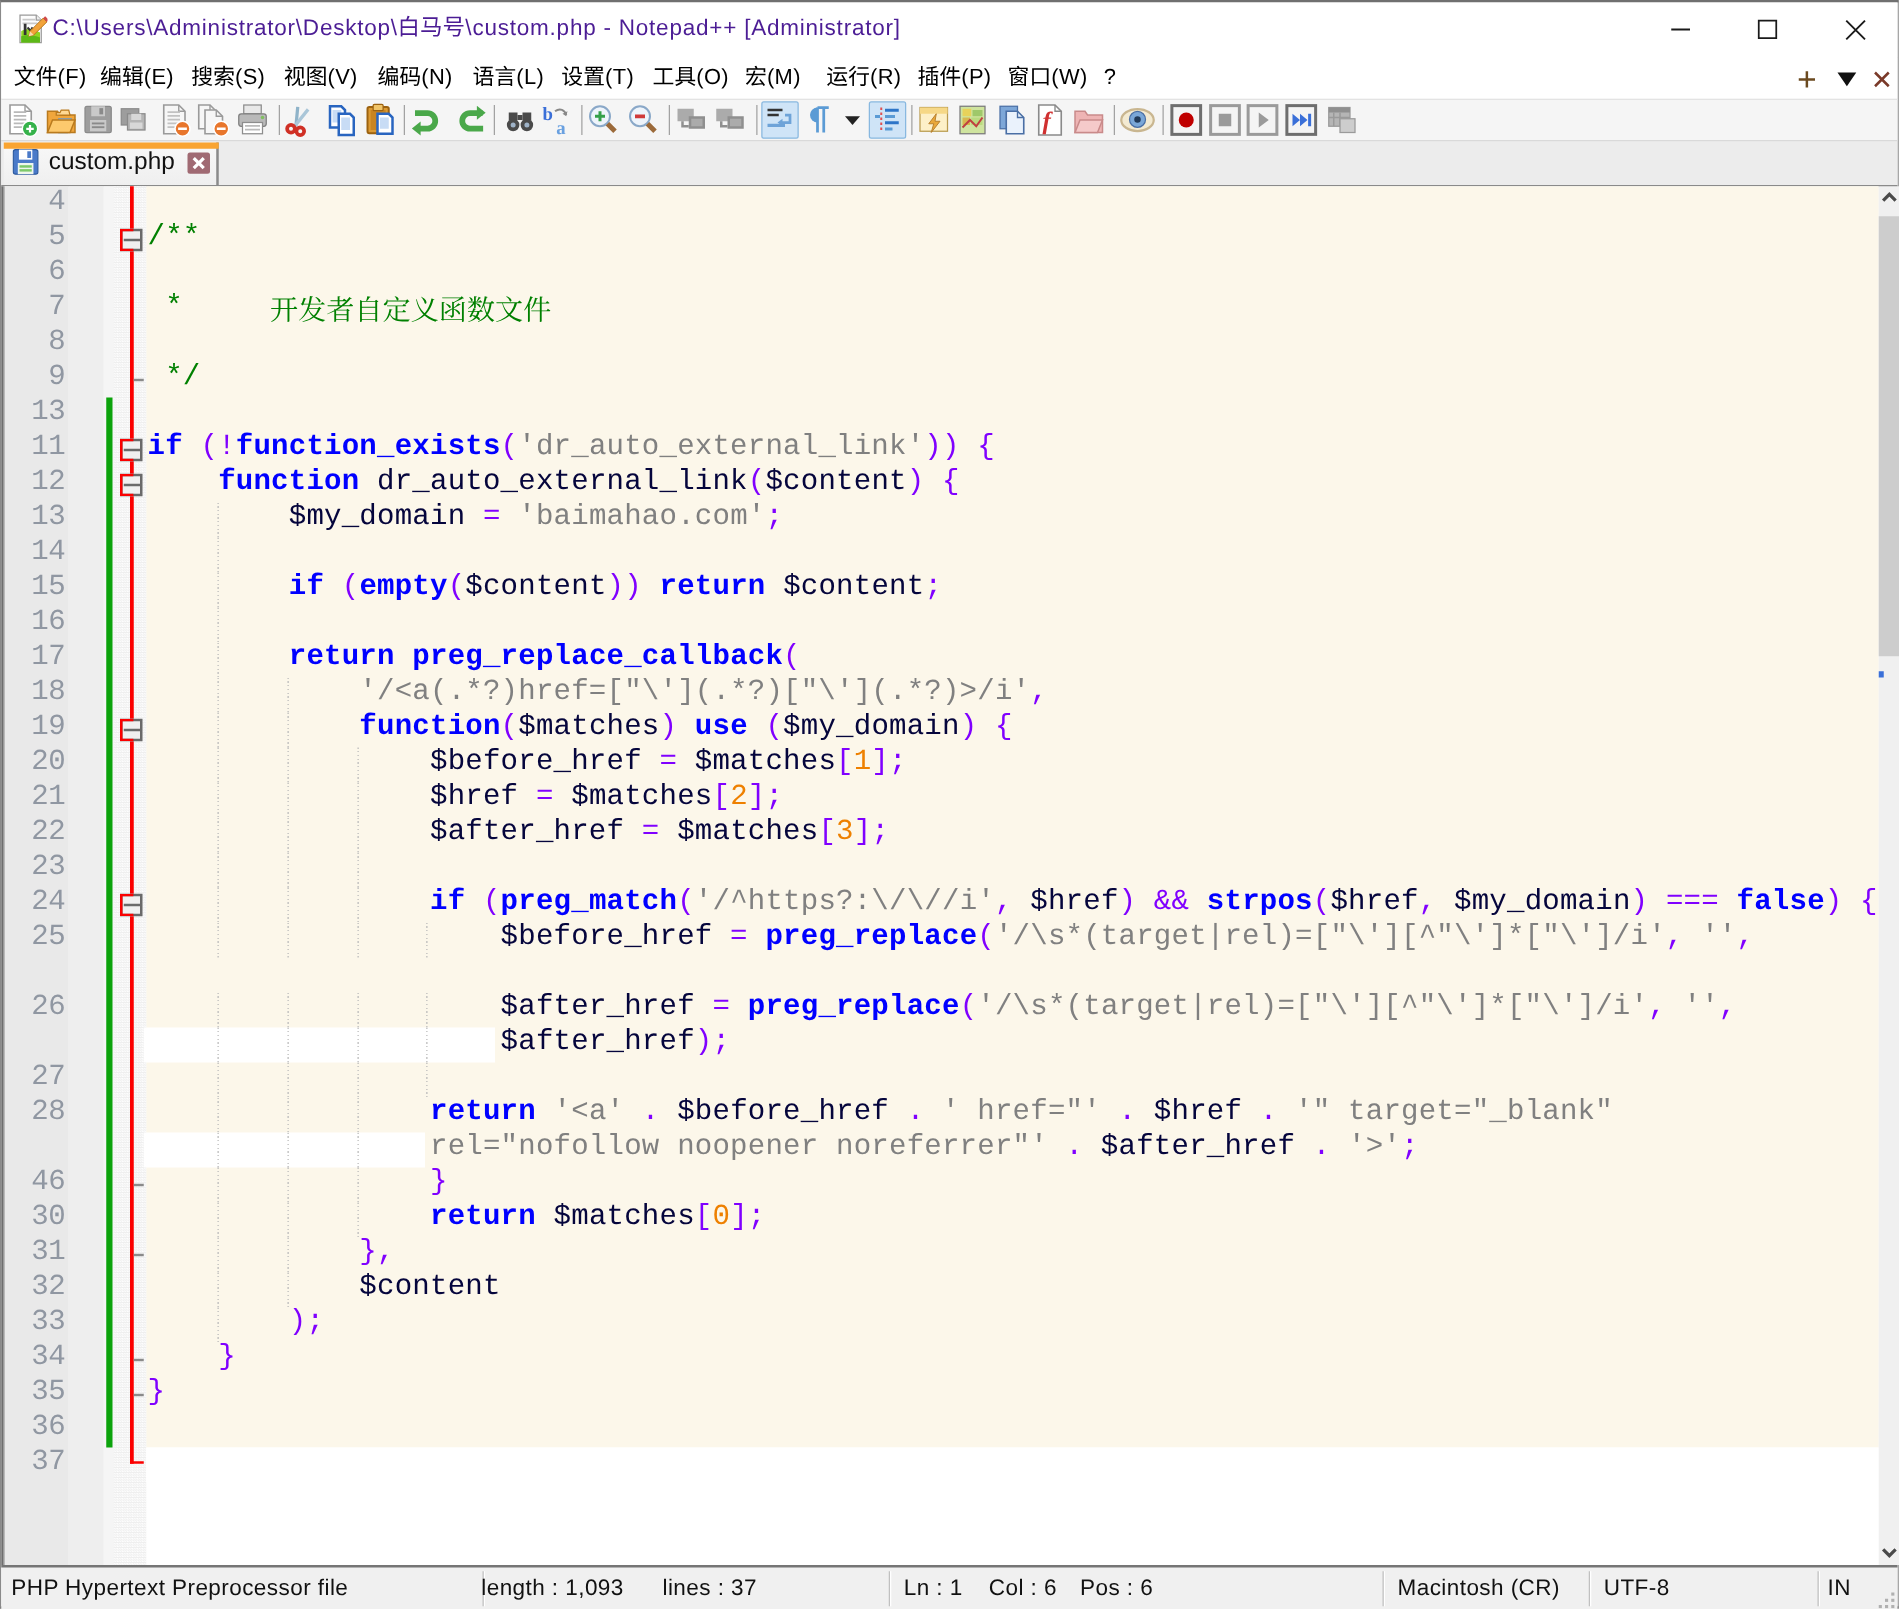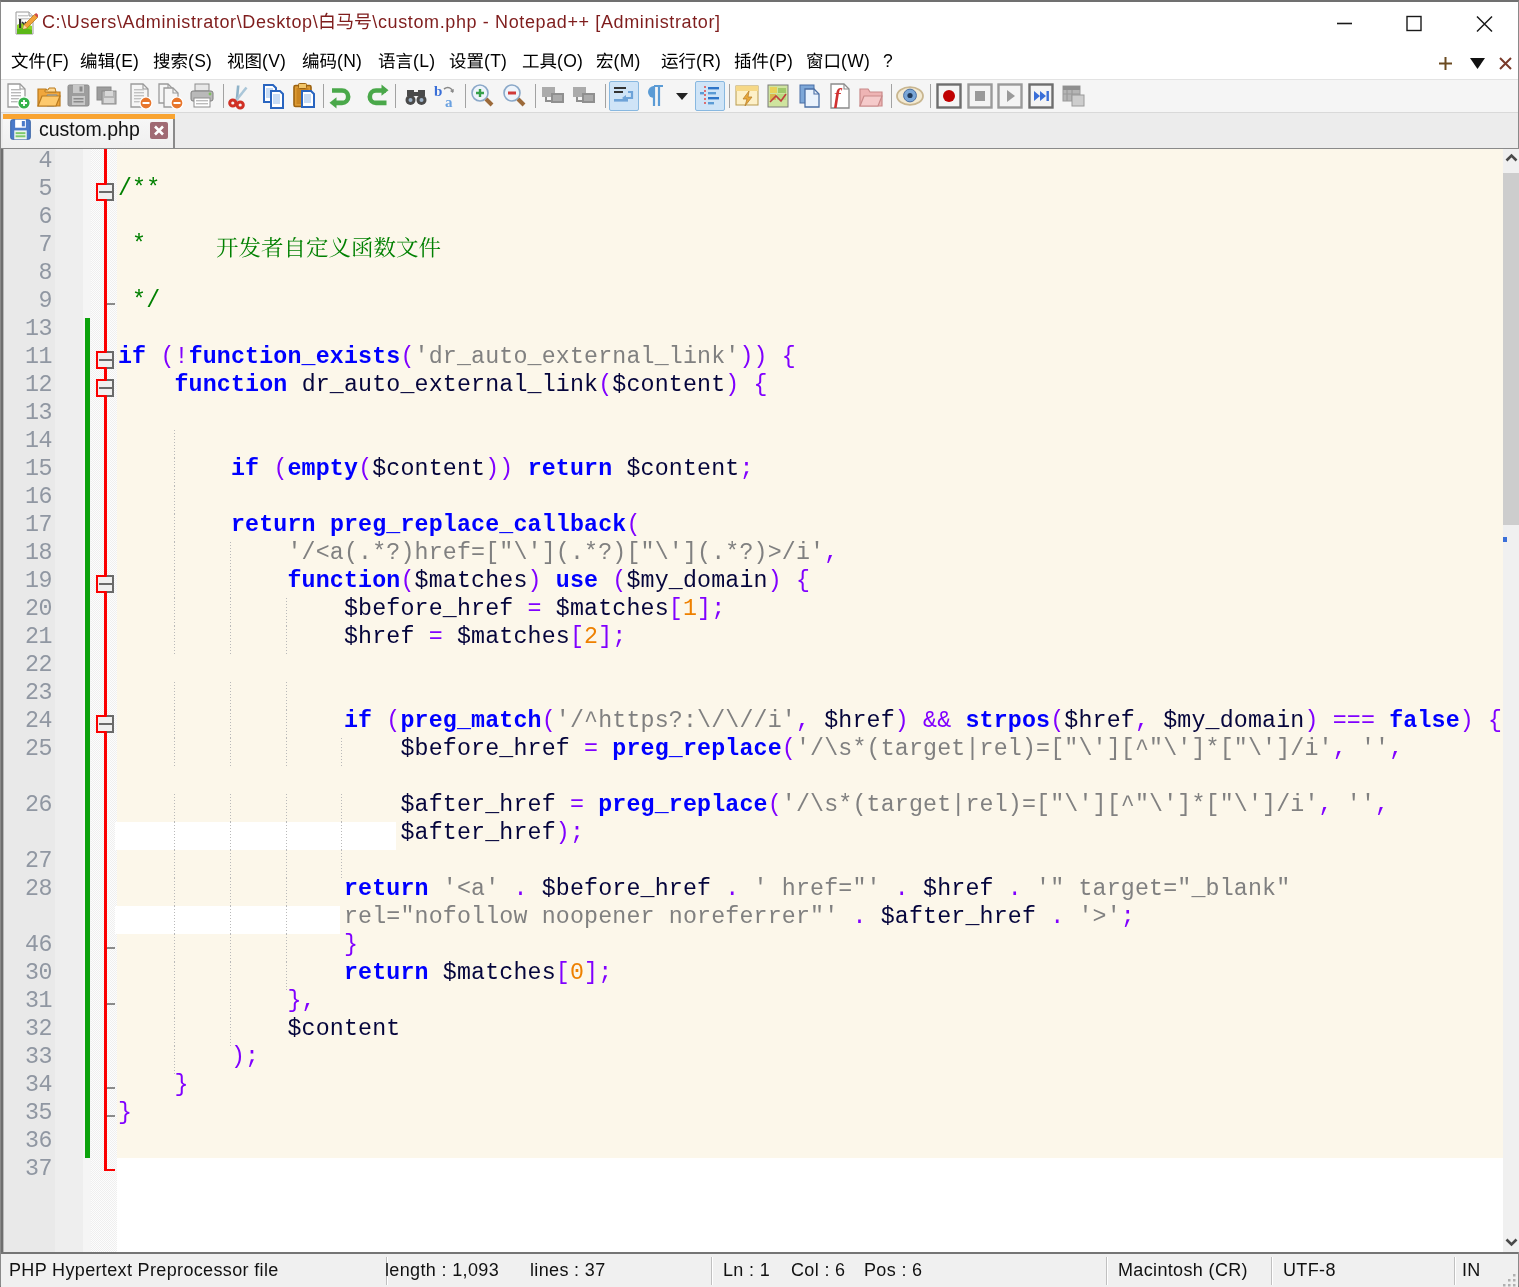--- a/index.html
+++ b/index.html
@@ -1,19 +1,19 @@
 <!DOCTYPE html>
 <html><head><meta charset="utf-8"><style>
 *{margin:0;padding:0;box-sizing:border-box}
 html,body{width:1519px;height:1287px;overflow:hidden;background:#fff;
  font-family:"Liberation Sans",sans-serif;-webkit-font-smoothing:antialiased}
 #win{position:absolute;inset:0;border:1px solid #8a8a8a;border-top:2px solid #707070;border-bottom:2px solid #757575}
 .hz{display:inline-block;fill:currentColor;vertical-align:-0.12em}
 
-#title{position:absolute;left:0;top:0;width:100%;height:44px;background:#fff;color:#7f1d1d}
+#title{position:absolute;left:0;top:0;width:100%;height:44px;background:#fff;color:#4c1d95}
 #title .txt{position:absolute;left:41px;top:10px;font-size:18px;letter-spacing:0.62px;white-space:pre}
 #appico{position:absolute;left:13px;top:9px}
 .wbtn{position:absolute;top:0;width:68px;height:42px}
 
 #menu{position:absolute;left:0;top:44px;width:100%;height:33px;background:#fff}
 .mi{position:absolute;top:0;height:33px;line-height:31px;font-size:17.5px;color:#000;white-space:pre}
 .mascii{letter-spacing:0.3px}
 
 #tbar{position:absolute;left:0;top:77px;width:100%;height:33px;background:#f5f5f5;border-top:1px solid #e3e3e3}
 .tb{position:absolute;top:2px;width:28px;height:28px}
@@ -501,28 +501,30 @@
 <div class="lnum" style="top:1009px">37</div>
 <div class="crow" style="top:1px;"></div>
 <div class="crow" style="top:29px;"><span class="c">/**</span></div>
 <div class="crow" style="top:57px;"></div>
 <div class="crow" style="top:85px;"><span class="c"> *</span></div>
 <div class="crow" style="top:113px;"></div>
 <div class="crow" style="top:141px;"><span class="c"> */</span></div>
 <div class="crow" style="top:169px;"></div>
 <div class="crow" style="top:197px;"><span class="k">if</span><span> </span><span class="o">(!</span><span class="k">function_exists</span><span class="o">(</span><span class="s">'dr_auto_external_link'</span><span class="o">))</span><span> </span><span class="o">{</span></div>
 <div class="crow" style="top:225px;"><span>    </span><span class="k">function</span><span> </span><span class="v">dr_auto_external_link</span><span class="o">(</span><span class="v">$content</span><span class="o">)</span><span> </span><span class="o">{</span></div>
+<div class="crow" style="top:253px;"><i class="ig" style="left:57.3px"></i><span>        </span><span class="v">$my_domain</span><span> </span><span class="o">=</span><span> </span><span class="s">'baimahao.com'</span><span class="o">;</span></div>
 <div class="crow" style="top:281px;"><i class="ig" style="left:57.3px"></i></div>
 <div class="crow" style="top:309px;"><i class="ig" style="left:57.3px"></i><span>        </span><span class="k">if</span><span> </span><span class="o">(</span><span class="k">empty</span><span class="o">(</span><span class="v">$content</span><span class="o">))</span><span> </span><span class="k">return</span><span> </span><span class="v">$content</span><span class="o">;</span></div>
 <div class="crow" style="top:337px;"><i class="ig" style="left:57.3px"></i></div>
 <div class="crow" style="top:365px;"><i class="ig" style="left:57.3px"></i><span>        </span><span class="k">return</span><span> </span><span class="k">preg_replace_callback</span><span class="o">(</span></div>
 <div class="crow" style="top:393px;"><i class="ig" style="left:57.3px"></i><i class="ig" style="left:113.2px"></i><span>            </span><span class="s">'/&lt;a(.*?)href=["\'](.*?)["\'](.*?)&gt;/i'</span><span class="o">,</span></div>
 <div class="crow" style="top:421px;"><i class="ig" style="left:57.3px"></i><i class="ig" style="left:113.2px"></i><span>            </span><span class="k">function</span><span class="o">(</span><span class="v">$matches</span><span class="o">)</span><span> </span><span class="k">use</span><span> </span><span class="o">(</span><span class="v">$my_domain</span><span class="o">)</span><span> </span><span class="o">{</span></div>
 <div class="crow" style="top:449px;"><i class="ig" style="left:57.3px"></i><i class="ig" style="left:113.2px"></i><i class="ig" style="left:169.0px"></i><span>                </span><span class="v">$before_href</span><span> </span><span class="o">=</span><span> </span><span class="v">$matches</span><span class="o">[</span><span class="n">1</span><span class="o">];</span></div>
 <div class="crow" style="top:477px;"><i class="ig" style="left:57.3px"></i><i class="ig" style="left:113.2px"></i><i class="ig" style="left:169.0px"></i><span>                </span><span class="v">$href</span><span> </span><span class="o">=</span><span> </span><span class="v">$matches</span><span class="o">[</span><span class="n">2</span><span class="o">];</span></div>
+<div class="crow" style="top:505px;"><i class="ig" style="left:57.3px"></i><i class="ig" style="left:113.2px"></i><i class="ig" style="left:169.0px"></i><span>                </span><span class="v">$after_href</span><span> </span><span class="o">=</span><span> </span><span class="v">$matches</span><span class="o">[</span><span class="n">3</span><span class="o">];</span></div>
 <div class="crow" style="top:533px;"><i class="ig" style="left:57.3px"></i><i class="ig" style="left:113.2px"></i><i class="ig" style="left:169.0px"></i></div>
 <div class="crow" style="top:561px;"><i class="ig" style="left:57.3px"></i><i class="ig" style="left:113.2px"></i><i class="ig" style="left:169.0px"></i><span>                </span><span class="k">if</span><span> </span><span class="o">(</span><span class="k">preg_match</span><span class="o">(</span><span class="s">'/^https?:\/\//i'</span><span class="o">,</span><span> </span><span class="v">$href</span><span class="o">)</span><span> </span><span class="o">&amp;&amp;</span><span> </span><span class="k">strpos</span><span class="o">(</span><span class="v">$href</span><span class="o">,</span><span> </span><span class="v">$my_domain</span><span class="o">)</span><span> </span><span class="o">===</span><span> </span><span class="k">false</span><span class="o">)</span><span> </span><span class="o">{</span></div>
 <div class="crow" style="top:589px;"><i class="ig" style="left:57.3px"></i><i class="ig" style="left:113.2px"></i><i class="ig" style="left:169.0px"></i><i class="ig" style="left:224.9px"></i><span>                    </span><span class="v">$before_href</span><span> </span><span class="o">=</span><span> </span><span class="k">preg_replace</span><span class="o">(</span><span class="s">'/\s*(target|rel)=["\'][^"\']*["\']/i'</span><span class="o">,</span><span> </span><span class="s">''</span><span class="o">,</span></div>
 <div class="crow" style="top:645px;"><i class="ig" style="left:57.3px"></i><i class="ig" style="left:113.2px"></i><i class="ig" style="left:169.0px"></i><i class="ig" style="left:224.9px"></i><span>                    </span><span class="v">$after_href</span><span> </span><span class="o">=</span><span> </span><span class="k">preg_replace</span><span class="o">(</span><span class="s">'/\s*(target|rel)=["\'][^"\']*["\']/i'</span><span class="o">,</span><span> </span><span class="s">''</span><span class="o">,</span></div>
 <div class="crow" style="top:673px;"><i class="wpad2" style="width:280.7px"></i><i class="ig" style="left:57.3px"></i><i class="ig" style="left:113.2px"></i><i class="ig" style="left:169.0px"></i><i class="ig" style="left:224.9px"></i><span>                    </span><span class="v">$after_href</span><span class="o">);</span></div>
 <div class="crow" style="top:701px;"><i class="ig" style="left:57.3px"></i><i class="ig" style="left:113.2px"></i><i class="ig" style="left:169.0px"></i><i class="ig" style="left:224.9px"></i></div>
 <div class="crow" style="top:729px;"><i class="ig" style="left:57.3px"></i><i class="ig" style="left:113.2px"></i><i class="ig" style="left:169.0px"></i><span>                </span><span class="k">return</span><span> </span><span class="s">'&lt;a'</span><span> </span><span class="o">.</span><span> </span><span class="v">$before_href</span><span> </span><span class="o">.</span><span> </span><span class="s">' href="'</span><span> </span><span class="o">.</span><span> </span><span class="v">$href</span><span> </span><span class="o">.</span><span> </span><span class="s">'" target="_blank"</span></div>
 <div class="crow" style="top:757px;"><i class="wpad2" style="width:224.9px"></i><i class="ig" style="left:57.3px"></i><i class="ig" style="left:113.2px"></i><i class="ig" style="left:169.0px"></i><span>                </span><span class="s">rel="nofollow noopener noreferrer"'</span><span> </span><span class="o">.</span><span> </span><span class="v">$after_href</span><span> </span><span class="o">.</span><span> </span><span class="s">'&gt;'</span><span class="o">;</span></div>
 <div class="crow" style="top:785px;"><i class="ig" style="left:57.3px"></i><i class="ig" style="left:113.2px"></i><i class="ig" style="left:169.0px"></i><span>                </span><span class="o">}</span></div>
 <div class="crow" style="top:813px;"><i class="ig" style="left:57.3px"></i><i class="ig" style="left:113.2px"></i><i class="ig" style="left:169.0px"></i><span>                </span><span class="k">return</span><span> </span><span class="v">$matches</span><span class="o">[</span><span class="n">0</span><span class="o">];</span></div>

